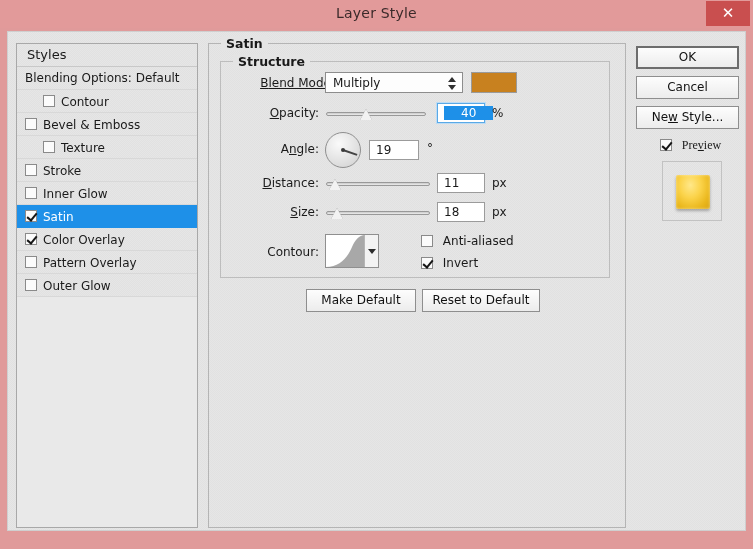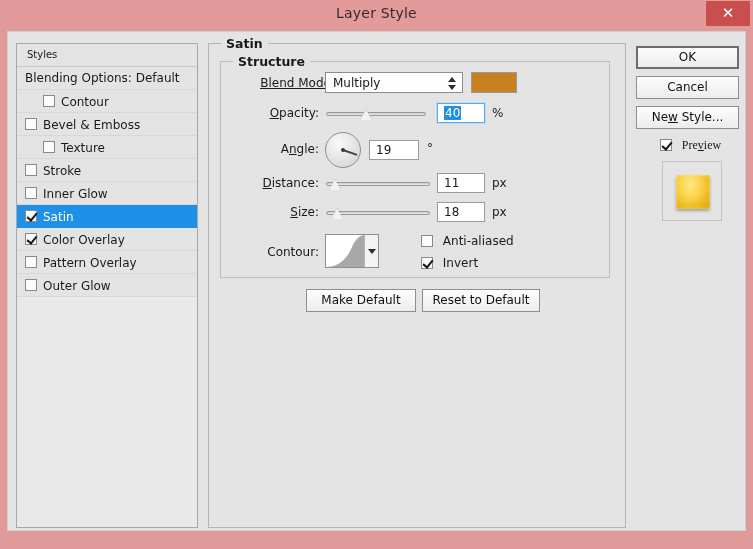--- a/index.html
+++ b/index.html
@@ -68,21 +68,21 @@
     width: 182px; height: 485px;
     background: #e9e9e9;
     border: 1px solid #a8a8a8;
     box-sizing: border-box;
   }
   .sty-head {
     height: 22px;
     line-height: 22px;
     padding-left: 10px;
     border-bottom: 1px solid #c8c8c8;
-    font-size: 10px;
+    font-size: 13px;
     background:
       repeating-conic-gradient(#e6e6e6 0% 25%, #e1e1e1 0% 50%) 0 0 / 2px 2px;
   }
   .sty-row {
     position: relative;
     height: 22px;
     line-height: 22px;
     border-bottom: 1px solid #d8d8d8;
     padding-left: 8px;
     font-size: 12px;
@@ -226,21 +226,21 @@
     padding-left: 6px;
     cursor: text;
   }
   .numbox.focused {
     border: 1px solid #5aa9e6;
     box-shadow: 0 0 0 1px #bcdcf5;
   }
   .sel-text {
     background: #1e90e8;
     color: #fff;
-    padding: 0 1px;
+    padding: 0 17px;
   }
   .unit {
     position: absolute;
     font-size: 12px;
   }
 
   
   #angle-dial {
     position: absolute;
     left: 104px; top: 70px;

